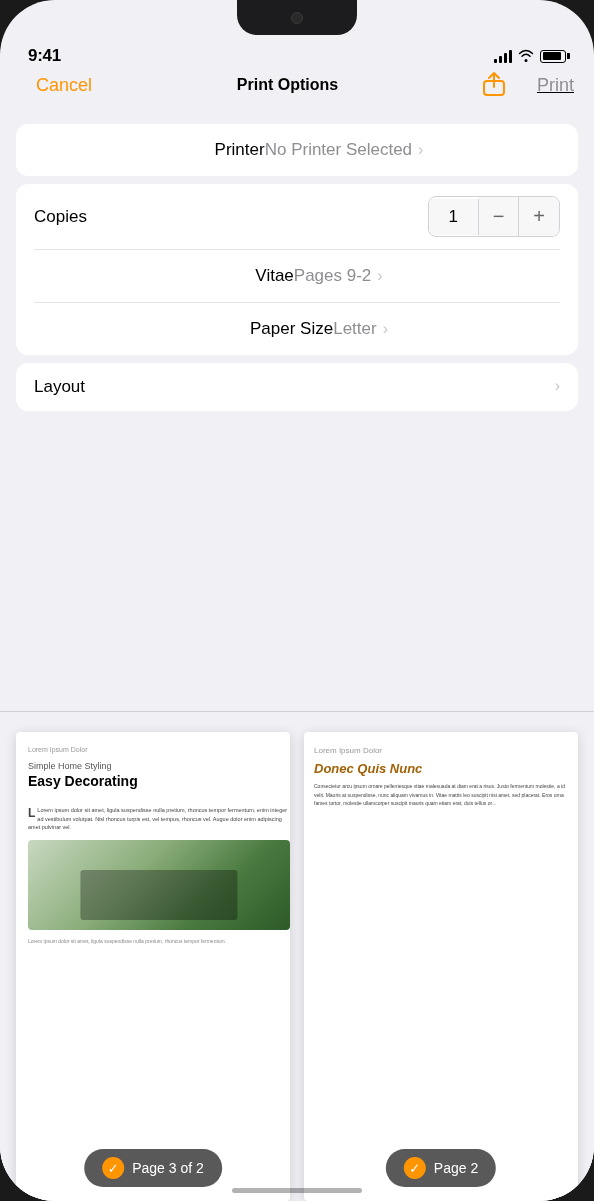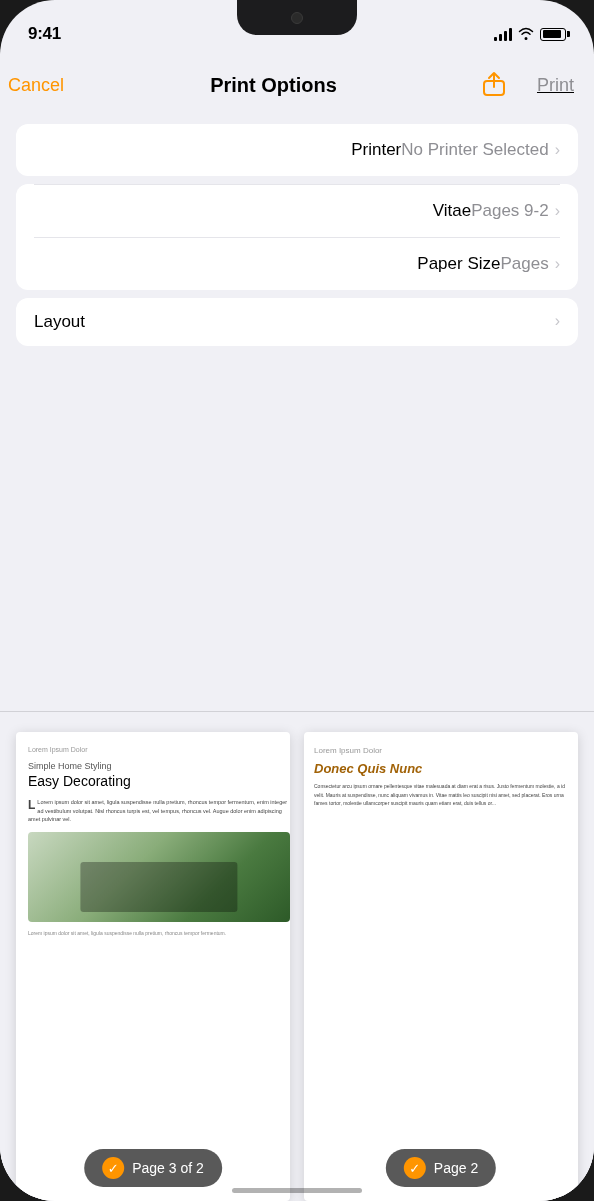--- a/index.html
+++ b/index.html
@@ -39,20 +39,21 @@
     
     .status-bar {
       height: 54px;
       background: transparent;
       display: flex;
       align-items: center;
       justify-content: space-between;
       padding: 14px 28px 0 28px;
       position: relative;
       z-index: 10;
+      margin-top: 22px;
     }
 
     .status-time {
       font-size: 17px;
       font-weight: 600;
       color: #000;
       letter-spacing: -0.3px;
     }
 
     .status-icons {
@@ -147,33 +148,33 @@
     .print-panel {
       background: #f0f0f5;
       padding: 0;
     }
 
     
     .print-header {
       display: flex;
       align-items: center;
       justify-content: space-between;
-      padding: 16px 20px 16px 8px;
+      padding: 16px 20px 16px 36px;
       background: #f0f0f5;
     }
 
     .header-cancel {
       color: #FF9500;
       font-size: 18px;
       font-weight: 400;
       cursor: pointer;
     }
 
     .header-title {
-      font-size: 20px;
+      font-size: 16px;
       font-weight: 600;
       color: #000;
       flex: 1;
       text-align: center;
     }
 
     .header-right {
       display: flex;
       align-items: center;
       gap: 32px;
@@ -197,21 +198,21 @@
       background: #fff;
       border-radius: 12px;
       margin: 8px 16px;
       overflow: hidden;
     }
 
     
     .printer-row {
       display: flex;
       align-items: center;
-      justify-content: flex-end;
+      justify-content: center;
       padding: 16px 18px;
       cursor: pointer;
       margin-left: 44px;
     }
 
     .row-label {
       font-size: 17px;
       color: #000;
       font-weight: 400;
     }
@@ -338,24 +339,24 @@
     }
 
     .page-title-sm {
       font-size: 9px;
       color: #555;
       margin-bottom: 2px;
     }
 
     .page-title-lg {
       font-size: 14px;
-      font-weight: 400;
+      font-weight: 700;
       color: #000;
       line-height: 1.2;
-      margin-bottom: 8px;
+      margin-bottom: 16px;
     }
 
     .page-body-text {
       font-size: 5.5px;
       color: #444;
       line-height: 1.6;
       overflow: hidden;
     }
 
     .page-image-placeholder {
@@ -516,37 +517,45 @@
             <span class="row-label">Printer</span>
             <div class="row-value">
               <span>No Printer Selected</span>
               <span class="chevron">›</span>
             </div>
           </div>
         </div>
 
         <div class="card">
 
+          <div class="copies-row">
+            <span class="row-label">Copies</span>
+            <div class="stepper">
+              <span class="stepper-value">1</span>
+              <button class="stepper-btn minus">−</button>
+              <button class="stepper-btn">+</button>
+            </div>
+          </div>
 
           <div class="row-divider"></div>
 
           <div class="printer-row">
             <span class="row-label">Vitae</span>
             <div class="row-value">
               <span>Pages 9-2</span>
               <span class="chevron">›</span>
             </div>
           </div>
 
           <div class="row-divider"></div>
 
           <div class="printer-row">
             <span class="row-label">Paper Size</span>
             <div class="row-value">
-              <span>Pages</span>
+              <span>Letter</span>
               <span class="chevron">›</span>
             </div>
           </div>
         </div>
 
         <div class="card">
           <div class="layout-row">
             <div class="layout-title">
               <span>Layout</span>
               <span class="chevron">›</span>

